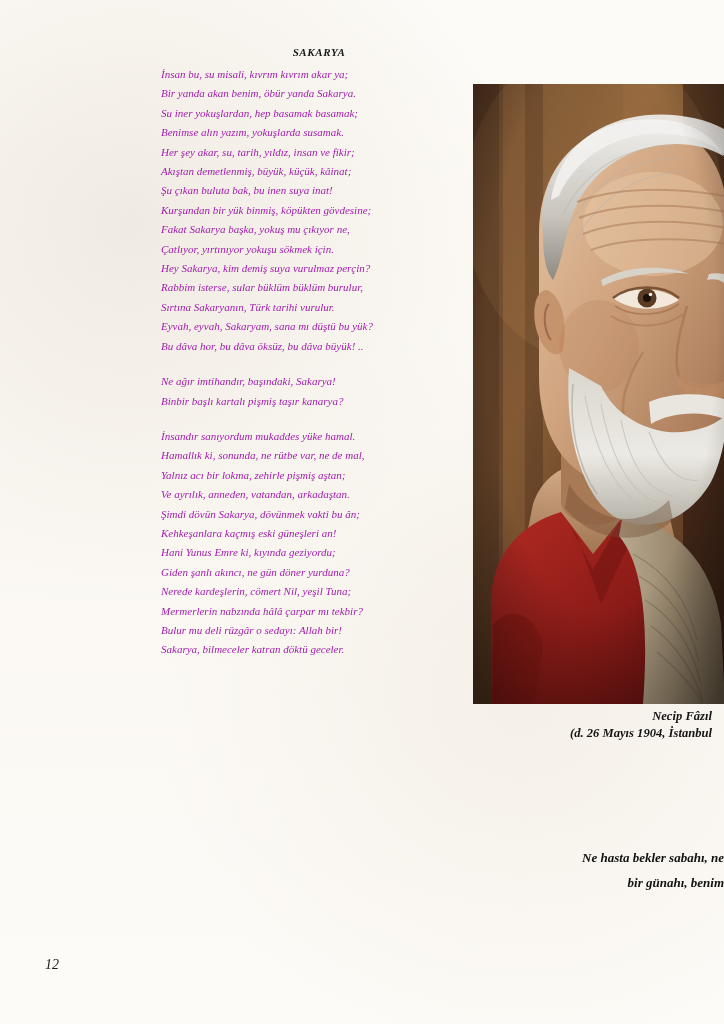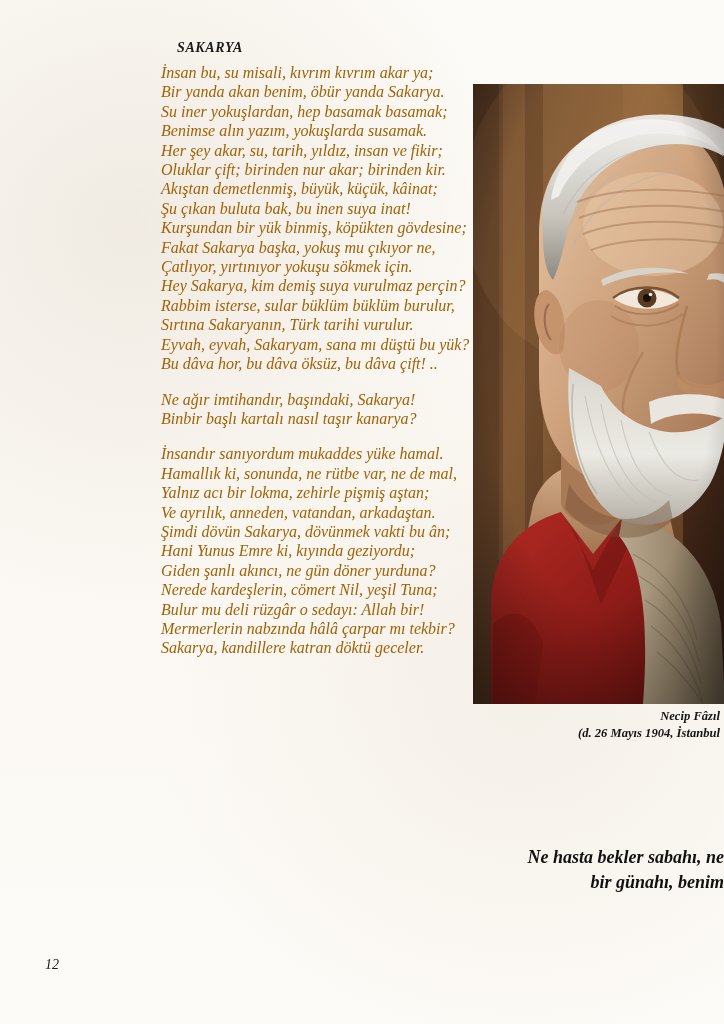--- a/index.html
+++ b/index.html
@@ -34,35 +34,36 @@
   
   .poem-col {
     position: absolute;
     left: 161px;
     top: 40px;
     width: 300px;
   }
   .poem-title {
     font-style: italic;
     font-weight: bold;
-    font-size: 14px;
+    font-size: 11px;
+    text-align: center;
     letter-spacing: 0.6px;
     color: #1a1a1a;
-    margin: 0 0 7px 0;
+    margin: 6px 0 7px 0;
     padding-left: 16px;
   }
   .stanza {
     margin: 0 0 16px 0;
   }
   .stanza:last-child { margin-bottom: 0; }
   .line {
     font-style: italic;
-    font-size: 16px;
+    font-size: 11px;
     line-height: 19.4px;
-    color: #a16207;
+    color: #a21caf;
     white-space: nowrap;
   }
 
   
   .photo-frame {
     position: absolute;
     left: 473px;
     top: 84px;
     width: 256px;
     height: 620px;
@@ -76,34 +77,34 @@
     position: absolute;
     right: 0px;
     top: 708px;
     width: 260px;
     text-align: right;
     font-style: italic;
     font-weight: bold;
     font-size: 12.6px;
     line-height: 17px;
     color: #141414;
-    padding-right: 4px;
+    padding-right: 12px;
   }
   .caption div { white-space: nowrap; }
 
   
   .pullquote {
     position: absolute;
     right: 0px;
     top: 845px;
     width: 300px;
     text-align: right;
     font-style: italic;
     font-weight: bold;
-    font-size: 18px;
+    font-size: 13px;
     line-height: 25px;
     color: #111;
   }
   .pullquote div { white-space: nowrap; }
 
   
   .page-number {
     position: absolute;
     left: 45px;
     top: 957px;
@@ -122,50 +123,50 @@
 
   <div class="poem-col">
     <div class="poem-title">SAKARYA</div>
 
     <div class="stanza">
       <div class="line">İnsan bu, su misali, kıvrım kıvrım akar ya;</div>
       <div class="line">Bir yanda akan benim, öbür yanda Sakarya.</div>
       <div class="line">Su iner yokuşlardan, hep basamak basamak;</div>
       <div class="line">Benimse alın yazım, yokuşlarda susamak.</div>
       <div class="line">Her şey akar, su, tarih, yıldız, insan ve fikir;</div>
-      <div class="line">Oluklar çift; birinden nur akar; birinden kir.</div>
       <div class="line">Akıştan demetlenmiş, büyük, küçük, kâinat;</div>
       <div class="line">Şu çıkan buluta bak, bu inen suya inat!</div>
       <div class="line">Kurşundan bir yük binmiş, köpükten gövdesine;</div>
       <div class="line">Fakat Sakarya başka, yokuş mu çıkıyor ne,</div>
       <div class="line">Çatlıyor, yırtınıyor yokuşu sökmek için.</div>
       <div class="line">Hey Sakarya, kim demiş suya vurulmaz perçin?</div>
       <div class="line">Rabbim isterse, sular büklüm büklüm burulur,</div>
       <div class="line">Sırtına Sakaryanın, Türk tarihi vurulur.</div>
       <div class="line">Eyvah, eyvah, Sakaryam, sana mı düştü bu yük?</div>
-      <div class="line">Bu dâva hor, bu dâva öksüz, bu dâva çift! ..</div>
+      <div class="line">Bu dâva hor, bu dâva öksüz, bu dâva büyük! ..</div>
     </div>
 
     <div class="stanza">
       <div class="line">Ne ağır imtihandır, başındaki, Sakarya!</div>
-      <div class="line">Binbir başlı kartalı nasıl taşır kanarya?</div>
+      <div class="line">Binbir başlı kartalı pişmiş taşır kanarya?</div>
     </div>
 
     <div class="stanza">
       <div class="line">İnsandır sanıyordum mukaddes yüke hamal.</div>
       <div class="line">Hamallık ki, sonunda, ne rütbe var, ne de mal,</div>
       <div class="line">Yalnız acı bir lokma, zehirle pişmiş aştan;</div>
       <div class="line">Ve ayrılık, anneden, vatandan, arkadaştan.</div>
       <div class="line">Şimdi dövün Sakarya, dövünmek vakti bu ân;</div>
+      <div class="line">Kehkeşanlara kaçmış eski güneşleri an!</div>
       <div class="line">Hani Yunus Emre ki, kıyında geziyordu;</div>
       <div class="line">Giden şanlı akıncı, ne gün döner yurduna?</div>
       <div class="line">Nerede kardeşlerin, cömert Nil, yeşil Tuna;</div>
+      <div class="line">Mermerlerin nabzında hâlâ çarpar mı tekbir?</div>
       <div class="line">Bulur mu deli rüzgâr o sedayı: Allah bir!</div>
-      <div class="line">Mermerlerin nabzında hâlâ çarpar mı tekbir?</div>
-      <div class="line">Sakarya, kandillere katran döktü geceler.</div>
+      <div class="line">Sakarya, bilmeceler katran döktü geceler.</div>
     </div>
   </div>
 
   <div class="photo-frame">
     <svg width="256" height="620" viewBox="0 0 256 620" xmlns="http://www.w3.org/2000/svg">
       <defs>
         <linearGradient id="bgwall" x1="0" y1="0" x2="1" y2="1">
           <stop offset="0%" stop-color="#6e4a2c"></stop>
           <stop offset="35%" stop-color="#8a6138"></stop>
           <stop offset="70%" stop-color="#573620"></stop>

